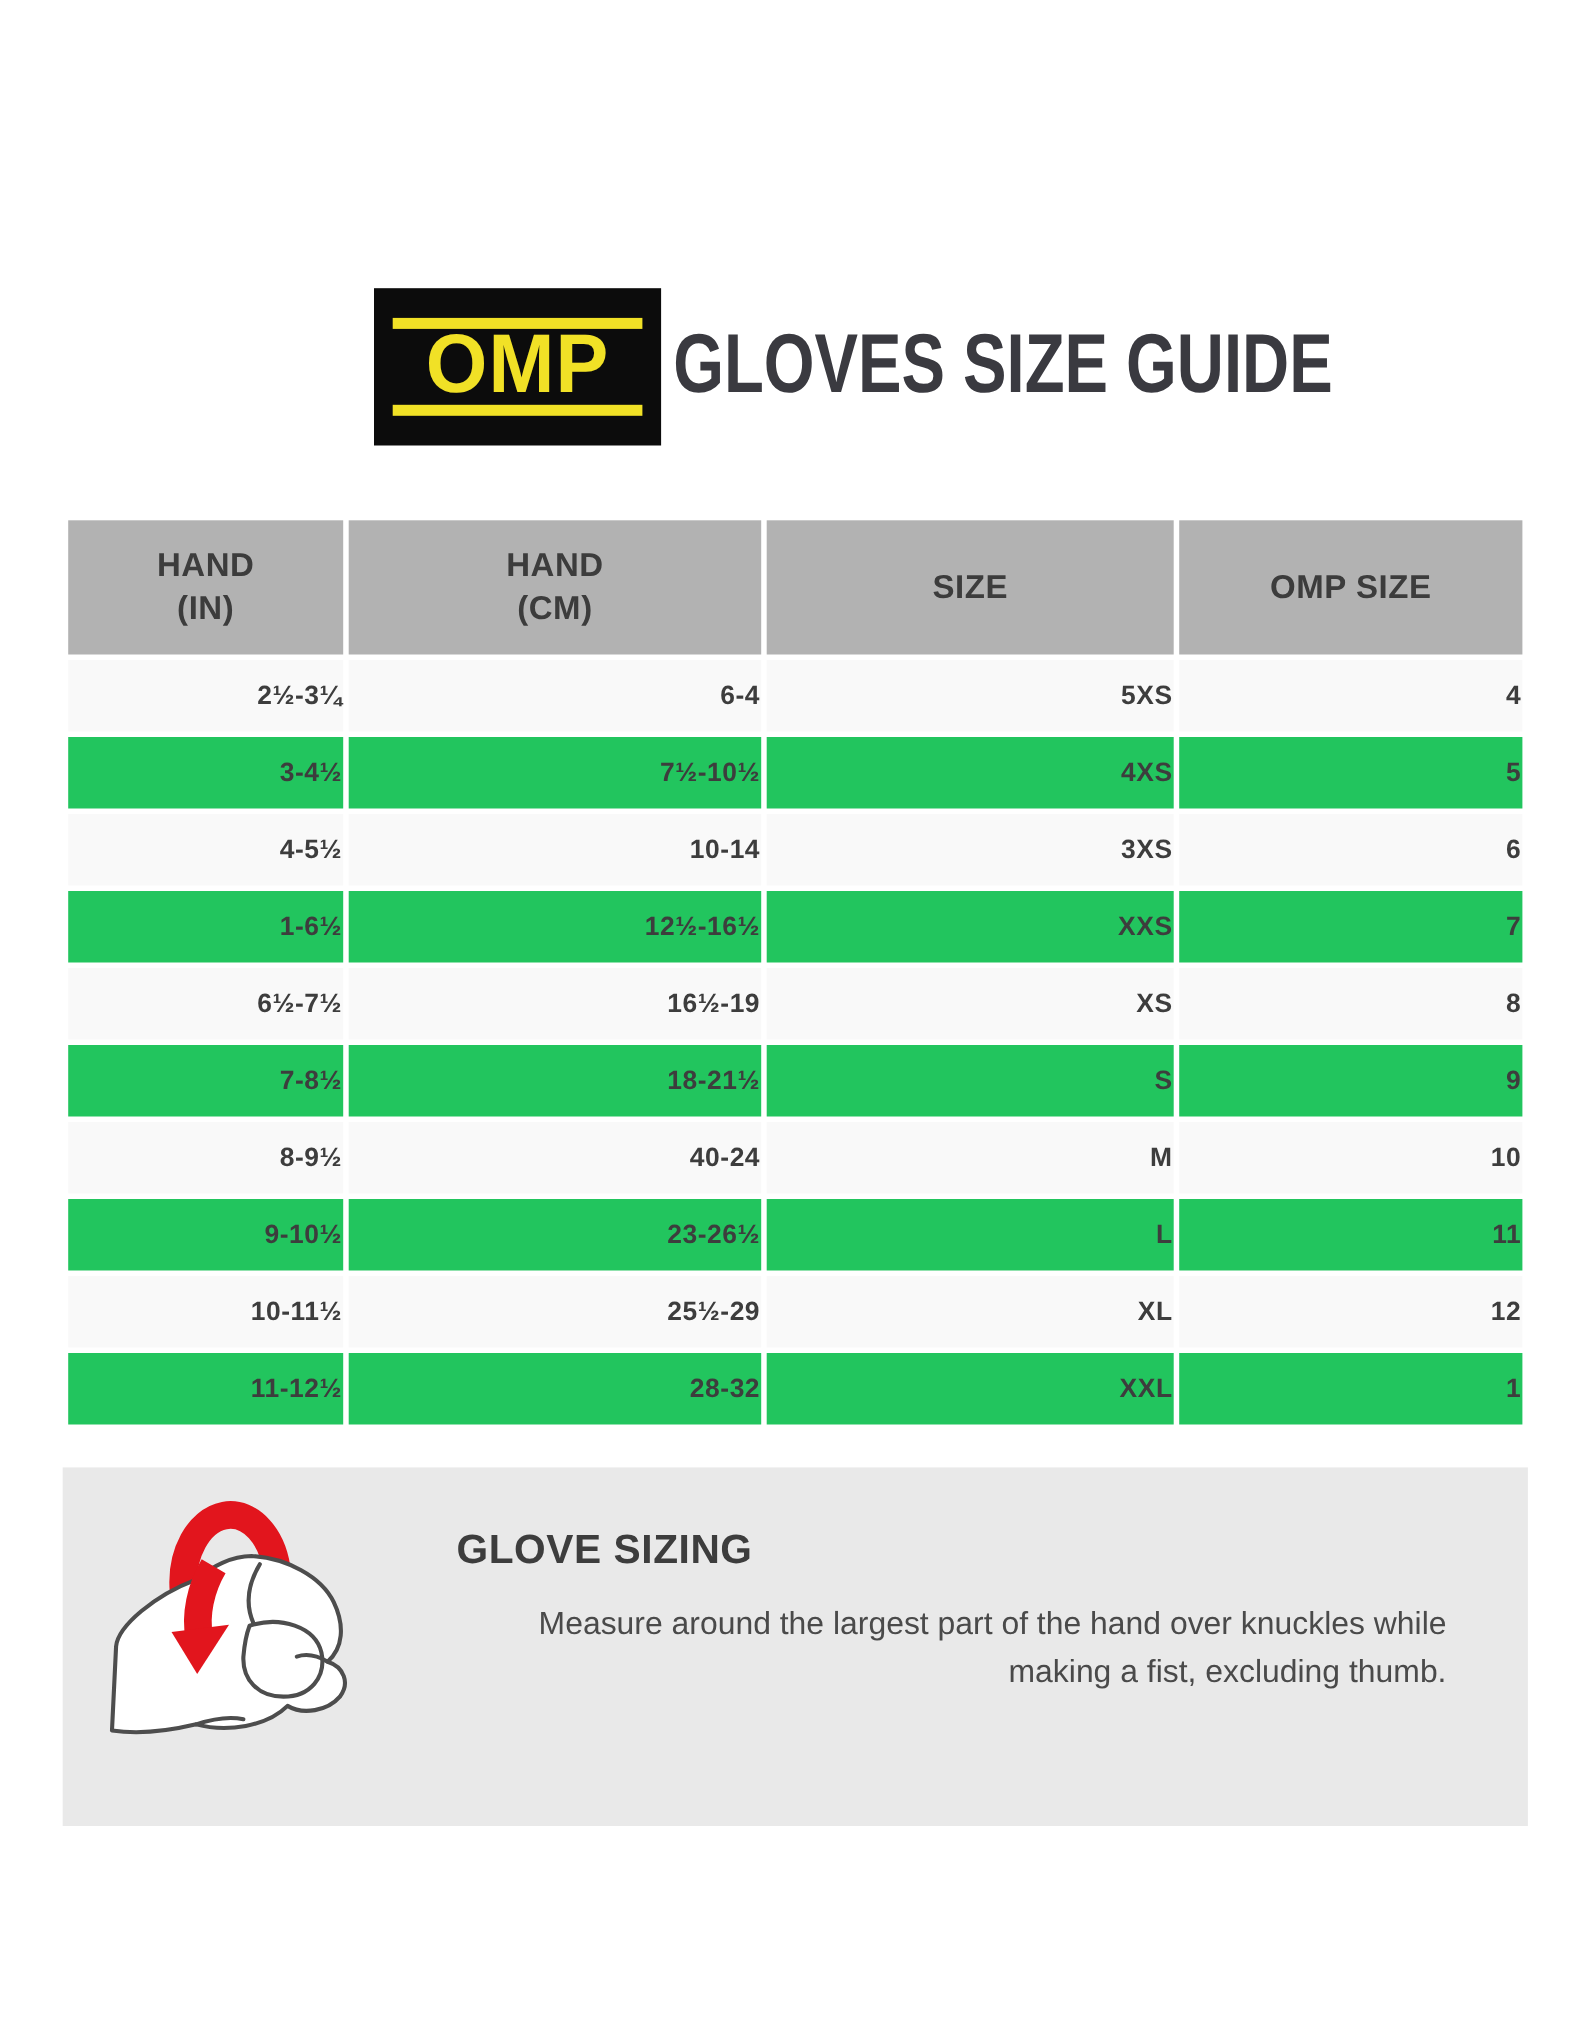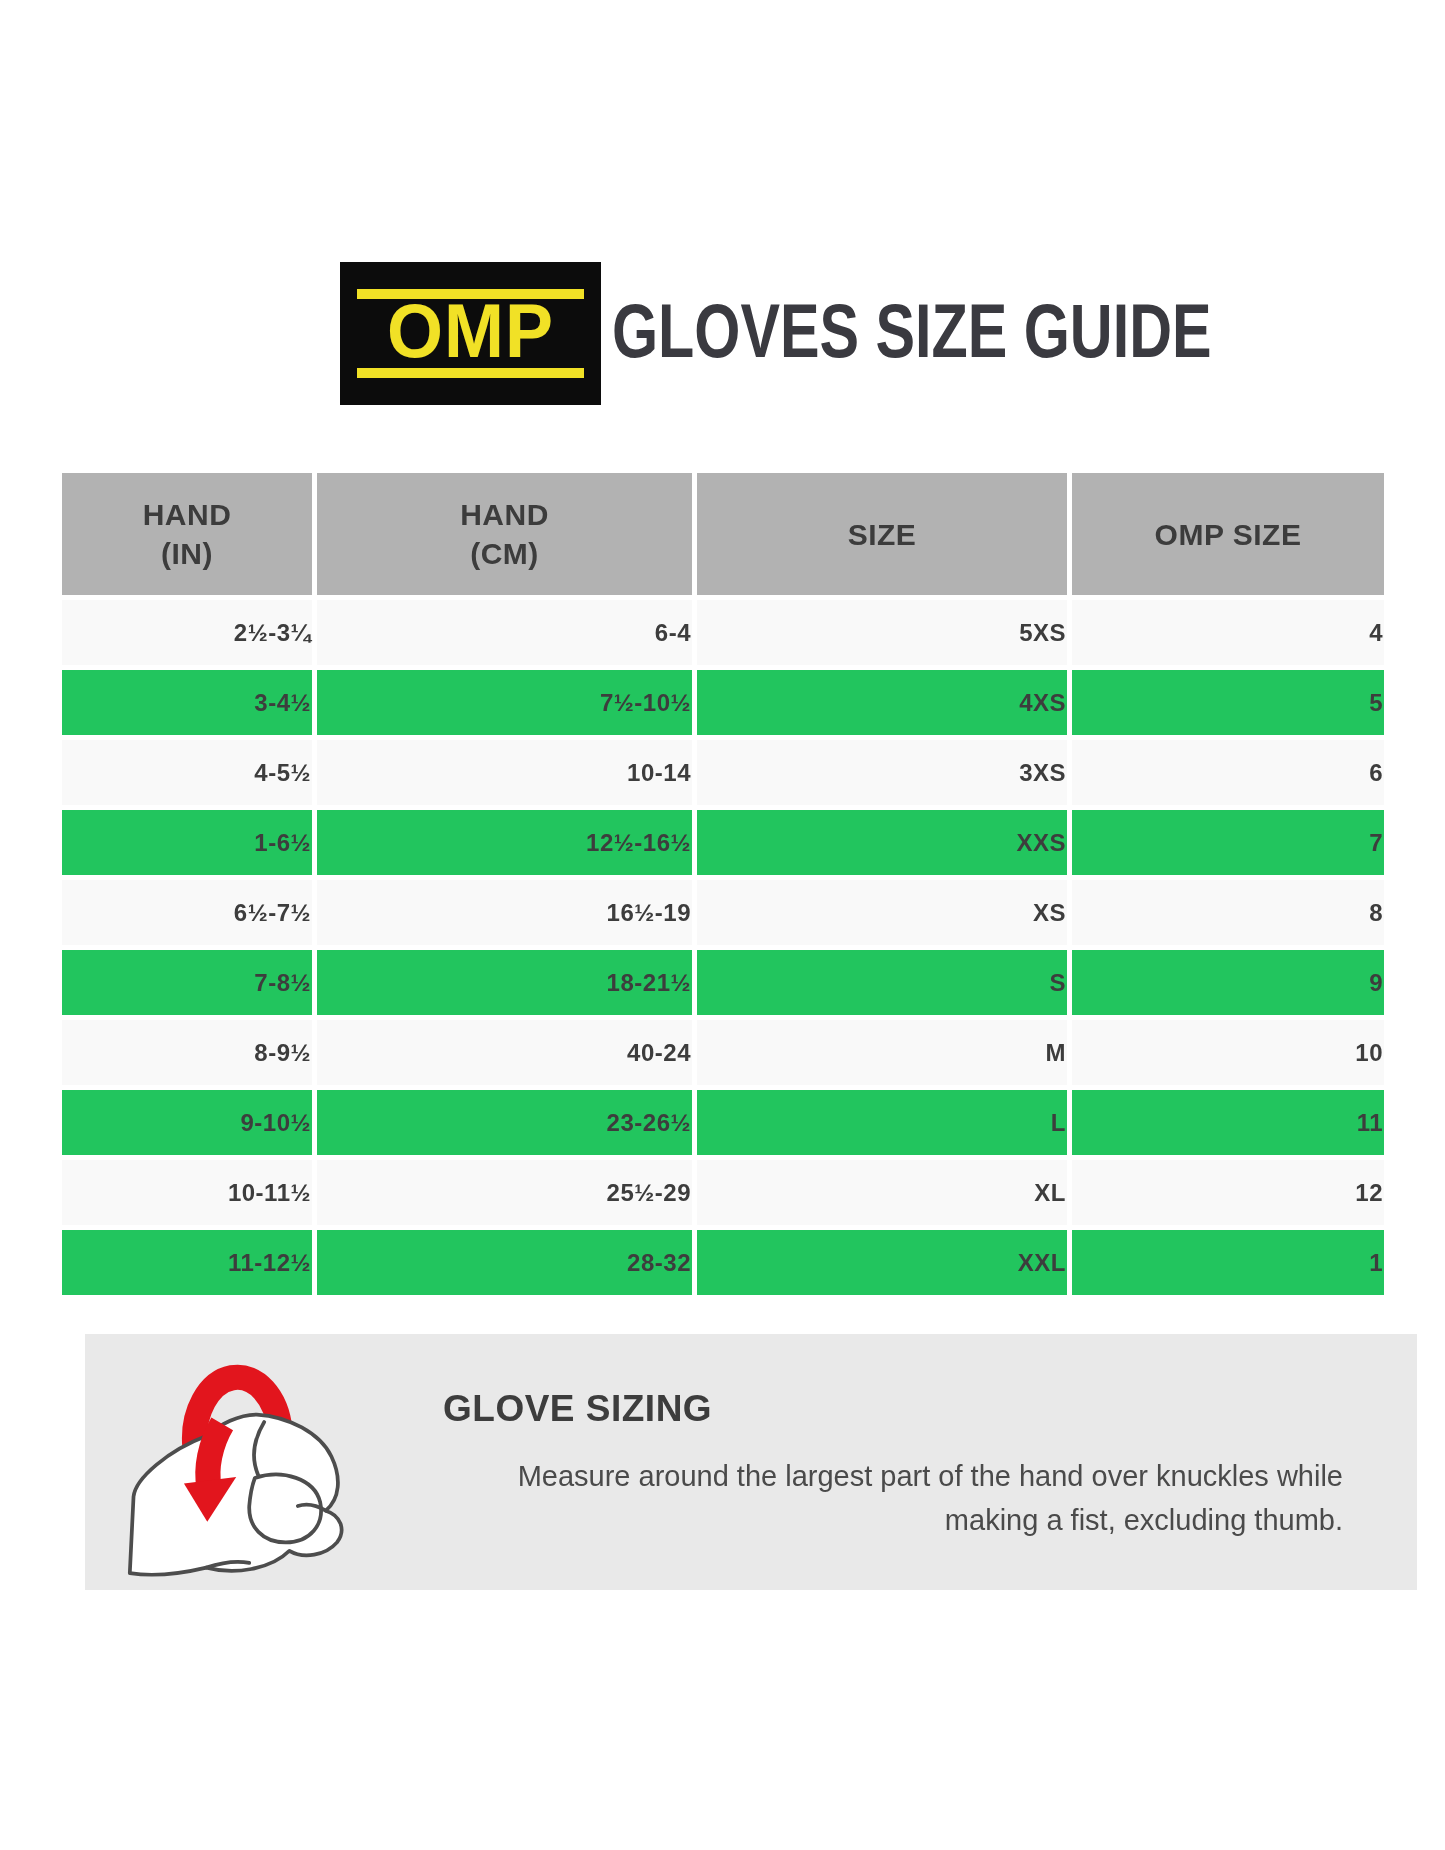--- a/index.html
+++ b/index.html
@@ -53,23 +53,22 @@
     font-size:24px;font-weight:bold;color:#3d3d3d;
     letter-spacing:0.5px;
   }
   table.size-table tr.odd td{background:#f9f9f9;}
   table.size-table tr.even td{background:#22c55e;}
   .hline2:empty{display:none;}
   .hline1,.hline2{display:block;}
 
   
   .sizing-note{
-    position:absolute;left:57px;top:1334px;width:1332px;height:256px;
+    position:absolute;left:57px;top:1334px;width:1332px;height:326px;
     background:#e9e9e9;
-    margin-left:28px;
   }
   .hand-art{position:absolute;left:28px;top:4px;width:252px;height:252px;}
   .note-text{position:absolute;left:358px;top:54px;width:900px;}
   .note-heading{
     font-size:37px;font-weight:bold;color:#3d3d3d;
     letter-spacing:0.5px;margin:0 0 24px 0;
   }
   .note-body{font-size:29px;color:#4a4a4a;line-height:44px;margin:0;text-align:right;}
 </style>
 </head>

